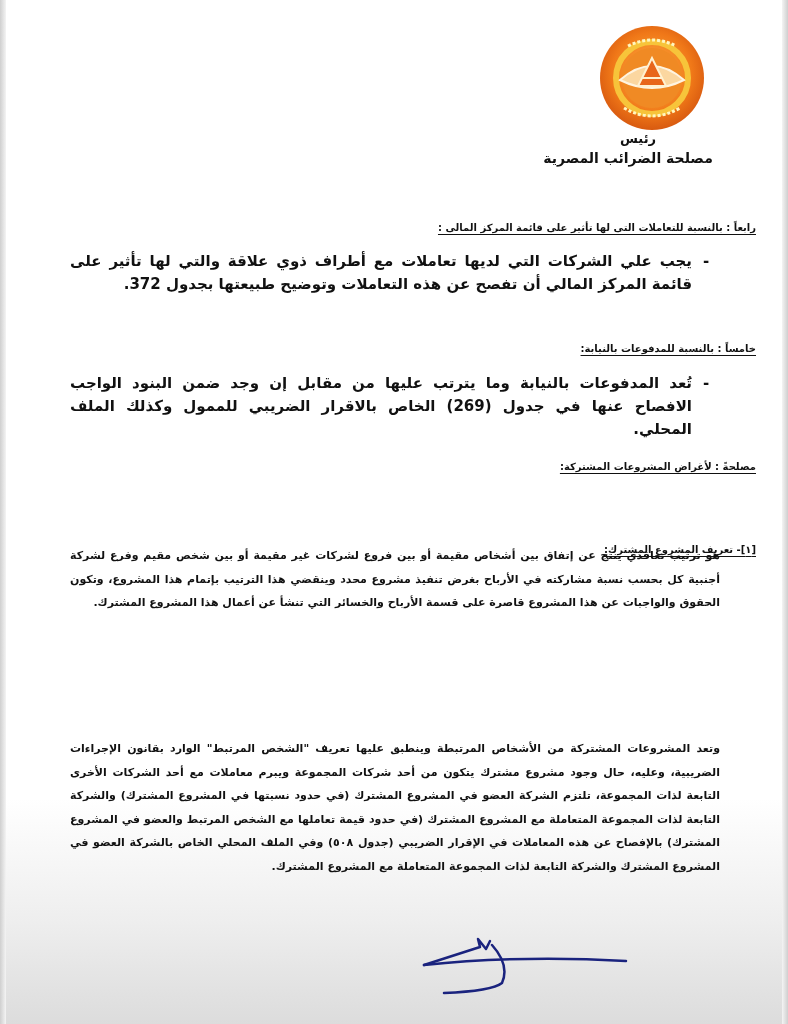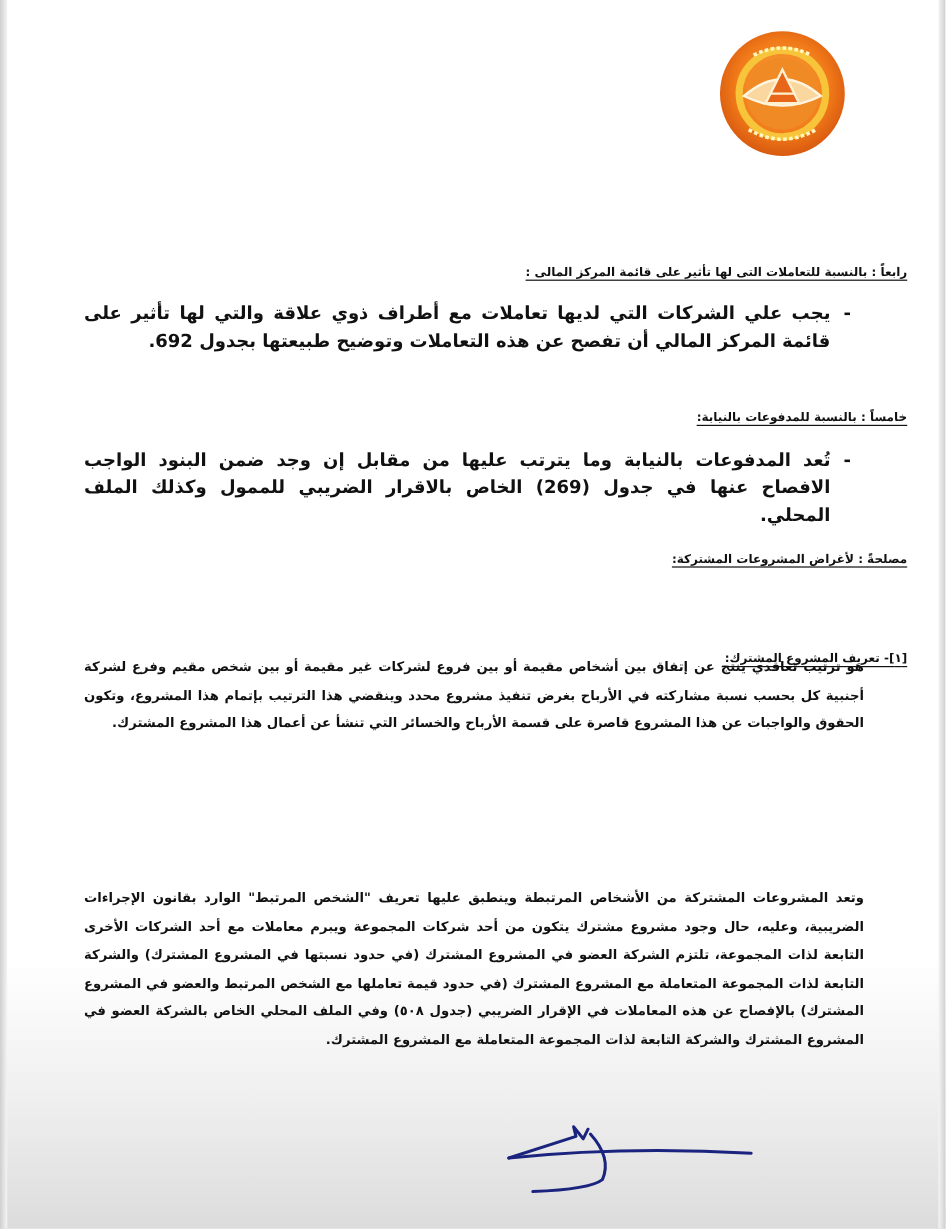--- a/index.html
+++ b/index.html
@@ -54,26 +54,28 @@
   <circle cx="54" cy="54" r="36" fill="none" stroke="#f7c43a" stroke-width="6"></circle>
   <circle cx="54" cy="54" r="30" fill="#f08a24"></circle>
   <path d="M22 56 Q54 28 86 56 Q54 72 22 56 Z" fill="#fbd7a0" stroke="#fff4e0" stroke-width="2"></path>
   <path d="M40 62 L54 34 L68 62 Z" fill="#e8661a" stroke="#fff1d0" stroke-width="2"></path>
   <path d="M44 54 H64" stroke="#fff1d0" stroke-width="2"></path>
   <path d="M30 22 Q54 10 78 22" fill="none" stroke="#fff6c0" stroke-width="3" stroke-dasharray="3 2"></path>
   <path d="M26 84 Q54 100 82 84" fill="none" stroke="#fff6c0" stroke-width="3" stroke-dasharray="3 2"></path>
 </svg>
 
 <div class="header-text">
+  <div class="t1">رئيس</div>
+  <div class="t2">مصلحة الضرائب المصرية</div>
 </div>
 
 <div id="sec4-h" class="doc heading">رابعاً : بالنسبة للتعاملات التى لها تأثير على قائمة المركز المالى :</div>
 <div id="sec4-b" class="doc bullet">
   <span class="dash">-</span>
-  <span class="txt">يجب علي الشركات التي لديها تعاملات مع أطراف ذوي علاقة والتي لها تأثير على قائمة المركز المالي أن تفصح عن هذه التعاملات وتوضيح طبيعتها بجدول 692.</span>
+  <span class="txt">يجب علي الشركات التي لديها تعاملات مع أطراف ذوي علاقة والتي لها تأثير على قائمة المركز المالي أن تفصح عن هذه التعاملات وتوضيح طبيعتها بجدول 372.</span>
 </div>
 
 <div id="sec5-h" class="doc heading">خامساً : بالنسبة للمدفوعات بالنيابة:</div>
 <div id="sec5-b" class="doc bullet">
   <span class="dash">-</span>
   <span class="txt">تُعد المدفوعات بالنيابة وما يترتب عليها من مقابل إن وجد ضمن البنود الواجب الافصاح عنها في جدول (269) الخاص بالاقرار الضريبي للممول وكذلك الملف المحلي.</span>
 </div>
 
 <div id="sec6-h" class="doc heading">مصلحةً : لأغراض المشروعات المشتركة:</div>
 <div id="sec6-sub" class="doc heading">[١]- تعريف المشروع المشترك:</div>

